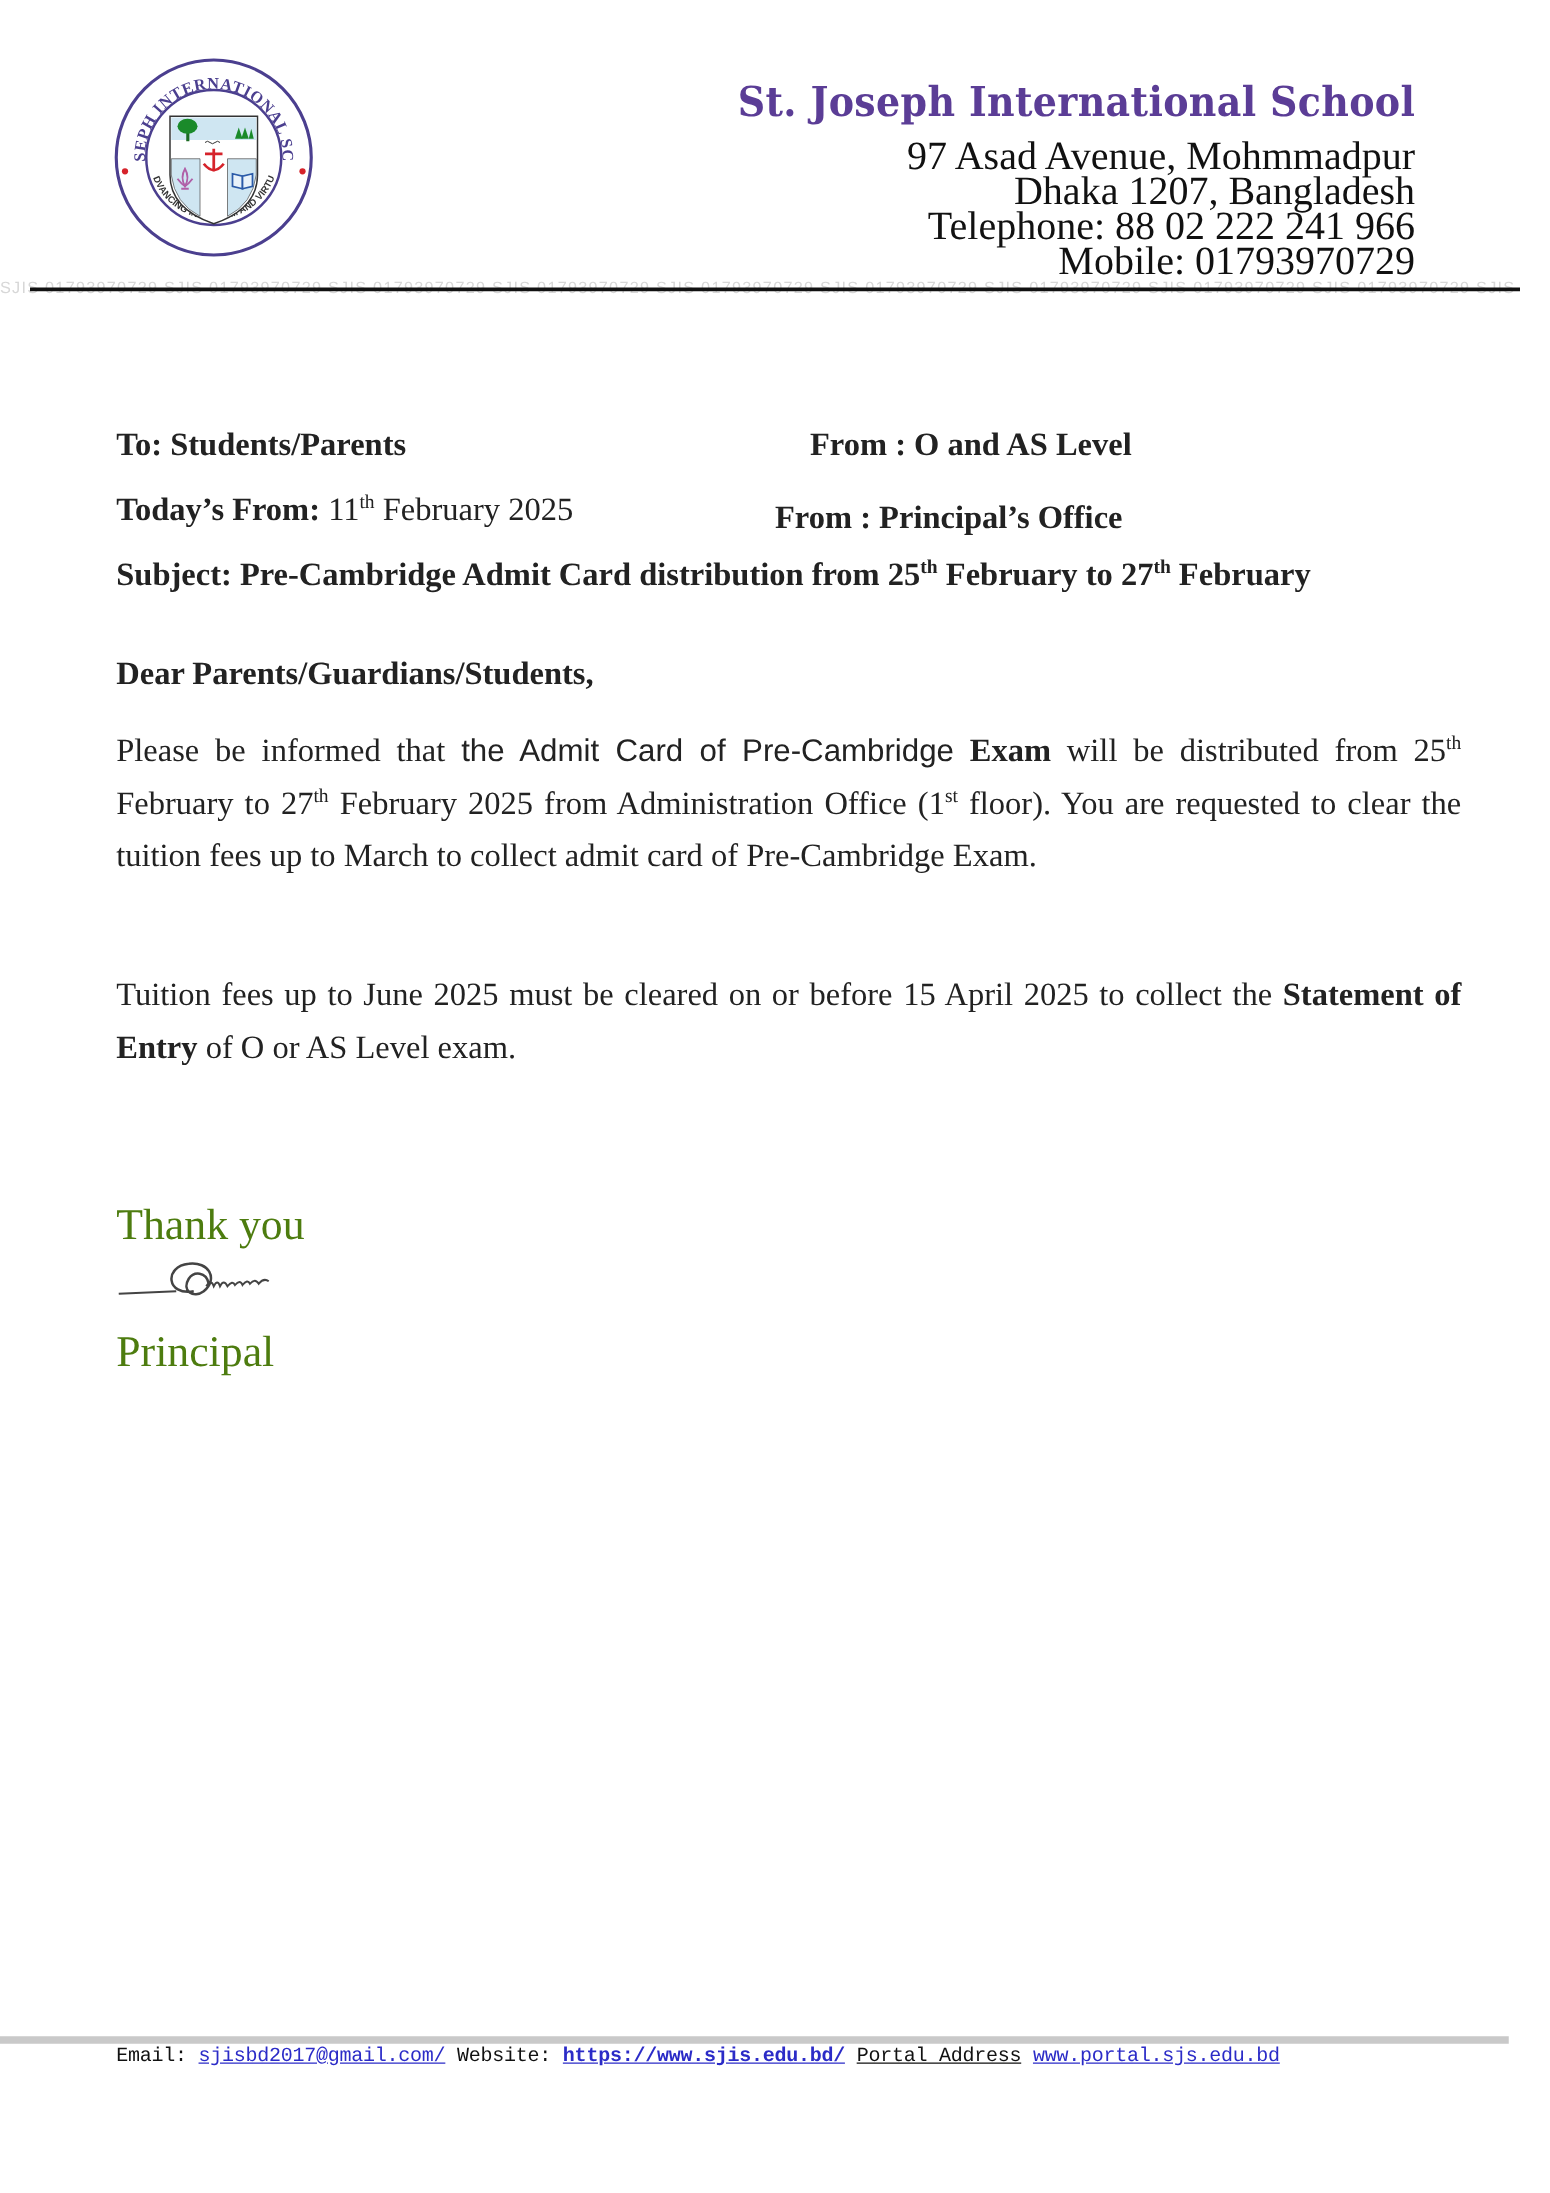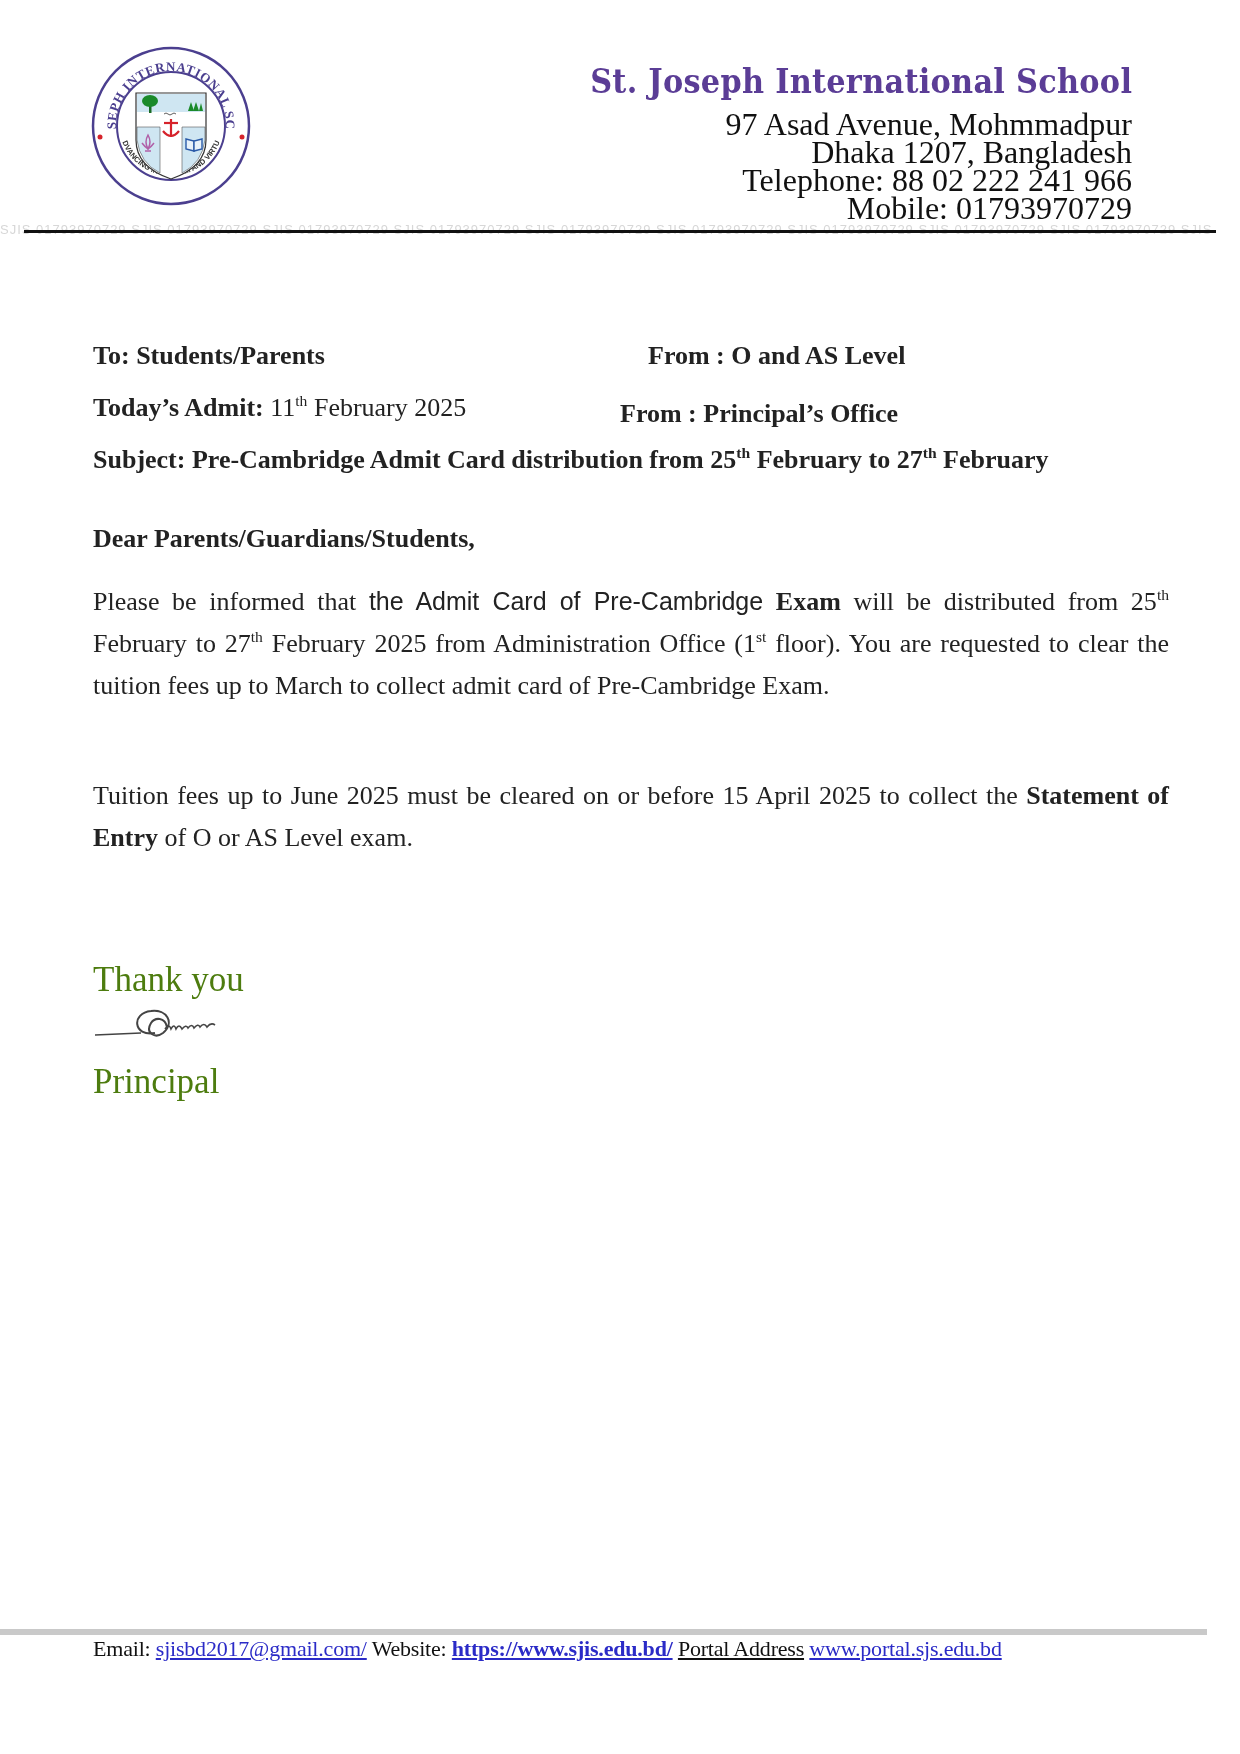--- a/index.html
+++ b/index.html
@@ -29,21 +29,21 @@
   sup { font-size: 60%; line-height: 0; }
 
   .para { position: absolute; left: 93px; width: 1076px; font-family: "Liberation Serif", serif; font-size: 26px; line-height: 42px; text-align: justify; color: #222; }
   .sans-inline { font-family: "Liberation Sans", sans-serif; font-size: 25px; }
 
   .closing { position: absolute; left: 93px; font-family: "Liberation Serif", serif; font-size: 35px; color: #4d7c0f; }
   .signature { position: absolute; left: 93px; top: 1003px; width: 160px; height: 42px; }
 
   
   .footer-rule { position: absolute; left: 0; top: 1629px; width: 1207px; height: 6px; background: #c9c9c9; }
-  .footer { position: absolute; left: 93px; top: 1636px; font-family: Liberation Serif, serif; font-size: 22px; color: #111; white-space: nowrap; letter-spacing: -0.2px; }
+  .footer { position: absolute; left: 93px; top: 1636px; font-family: Liberation Mono, monospace; font-size: 16px; color: #111; white-space: nowrap; letter-spacing: -0.2px; }
   .footer a { color: #2b2bc7; text-decoration: underline; }
   .footer a.bold { font-weight: bold; }
   .footer .u { text-decoration: underline; color: #111; }
 </style>
 </head>
 <body>
 
 <svg class="logo" viewBox="0 0 162 162">
   <defs>
     <path id="arcTop" d="M 26 81 A 55 55 0 0 1 136 81"></path>
@@ -103,21 +103,21 @@
 
 <div class="meta" style="left:93px; top:341px;">
   <span class="b">To:</span>
   <span class="b">Students/Parents</span>
 </div>
 <div class="meta" style="left:648px; top:341px;">
   <span class="b">From :</span>
   <span class="b">O and AS Level</span>
 </div>
 <div class="meta" style="left:93px; top:393px;">
-  <span class="b">Today’s Admit:</span>
+  <span class="b">Today’s From:</span>
   <span>11</span><sup>th</sup>
   <span>February 2025</span>
 </div>
 <div class="meta" style="left:620px; top:399px;">
   <span class="b">From :</span>
   <span class="b">Principal’s Office</span>
 </div>
 <div class="meta b" style="left:93px; top:445px;">
   <span>Subject:</span>
   <span>Pre-Cambridge Admit Card distribution from 25</span><sup>th</sup><span> February to 27</span><sup>th</sup><span> February</span>

